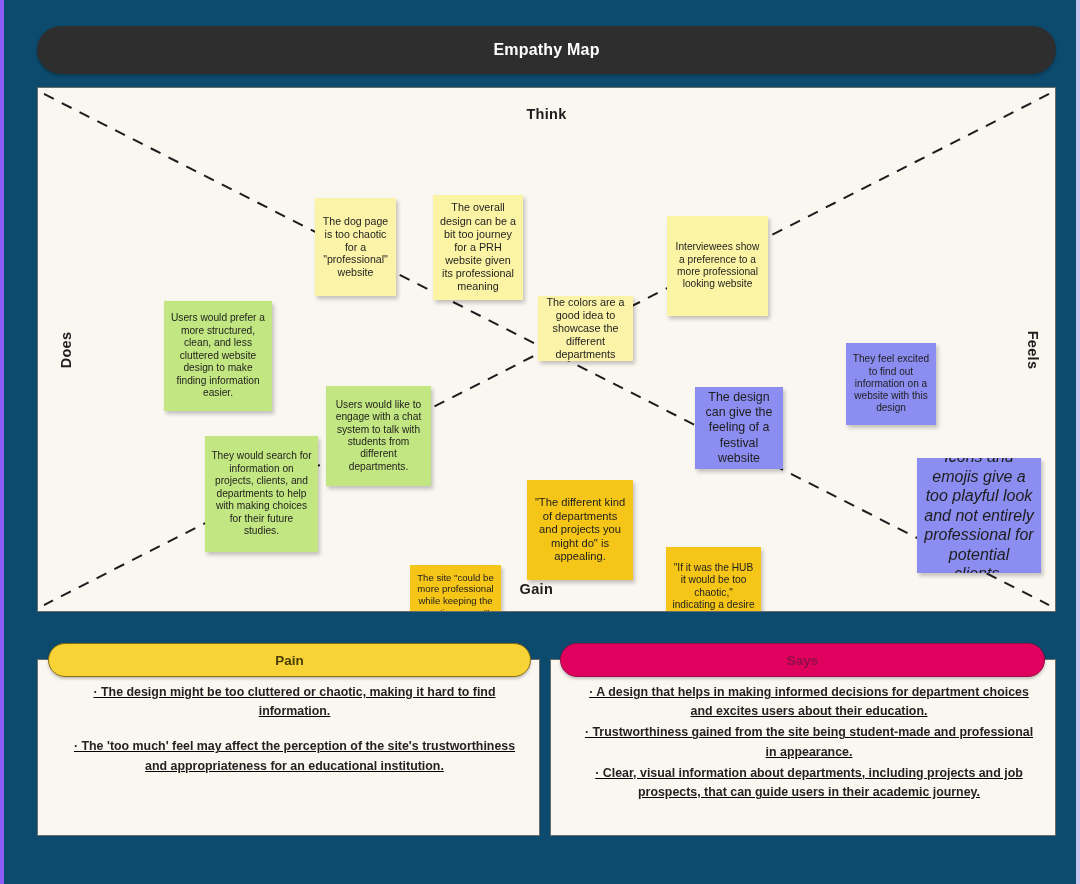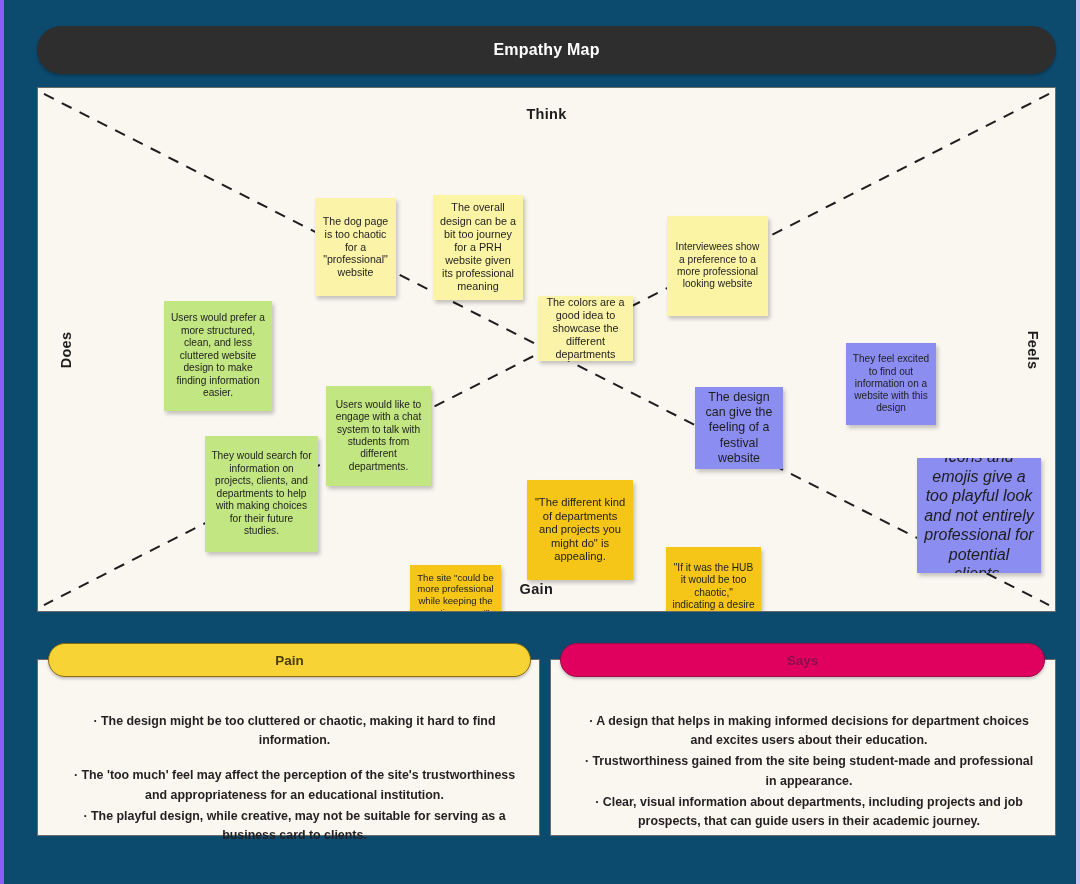--- a/index.html
+++ b/index.html
@@ -131,22 +131,23 @@
   #gain-header {
     left: 9px; width: 485px;
     background: #e0005d;
     border: 1.5px solid #9c0a47;
   }
   #gain-header .pg-title { color: #8d0f49; font-size: 13.5px; font-weight: bold; }
 
   .pg-body {
     position: absolute;
     left: 0; right: 0;
-    top: 46px;
+    top: 17px;
     padding: 6px 16px 8px 28px;
+    text-decoration: underline;
   }
   .pg-item {
     text-align: center;
     font-size: 12.4px;
     font-weight: bold;
     color: #241f20;
     line-height: 1.55;
     margin-bottom: 2px;
   }
   #pain-panel .pg-item:nth-child(1) { margin-bottom: 16px; }
@@ -217,21 +218,20 @@
       </div>
   </div>
 
   <div class="pg-panel" id="pain-panel">
     <div class="pg-header" id="pain-header">
       <span class="pg-title">Pain</span>
     </div>
     <div class="pg-body" id="pain-body">
         <div class="pg-item">·  The design might be too cluttered or chaotic, making it hard to find information.</div>
         <div class="pg-item">·  The 'too much' feel may affect the perception of the site's trustworthiness and appropriateness for an educational institution.</div>
-        <div class="pg-item">·  The playful design, while creative, may not be suitable for serving as a business card to clients.</div>
       </div>
   </div>
 
   <div class="pg-panel" id="gain-panel">
     <div class="pg-header" id="gain-header">
       <span class="pg-title">Says</span>
     </div>
     <div class="pg-body" id="gain-body">
         <div class="pg-item">·  A design that helps in making informed decisions for department choices and excites users about their education.</div>
         <div class="pg-item">·  Trustworthiness gained from the site being student-made and professional in appearance.</div>

